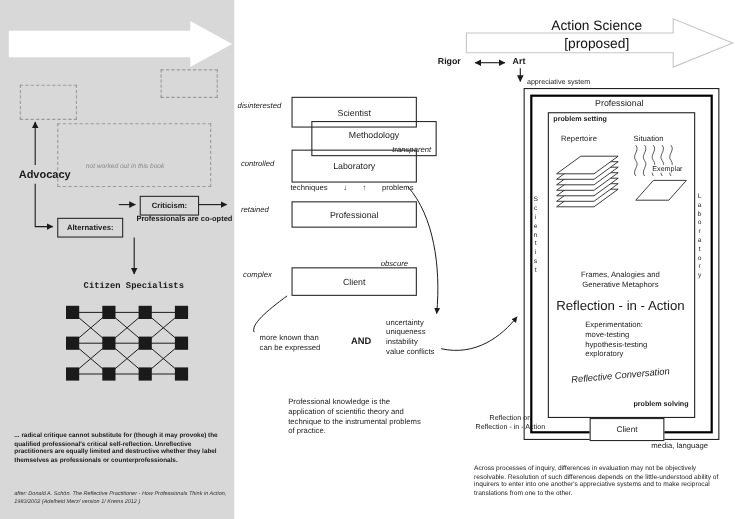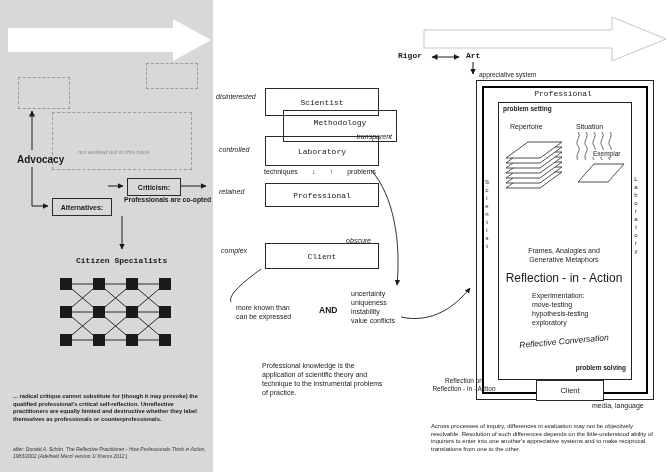--- a/index.html
+++ b/index.html
@@ -5,21 +5,21 @@
   html,body{margin:0;padding:0;}
   body{width:668px;height:472px;background:#fff;font-family:"Liberation Sans",sans-serif;color:#1a1a1a;}
   #canvas{position:relative;width:668px;height:472px;overflow:hidden;background:#fff;}
   .abs{position:absolute;}
   .pre{white-space:pre-line;}
   .ital{font-style:italic;}
   .b{font-weight:bold;}
   .ctr{text-align:center;}
   .box{position:absolute;border:1px solid #2a2a2a;display:flex;align-items:center;justify-content:center;text-align:center;background:transparent;}
   .wbox{background:#fff;}
-  .s7{font-size:7px;} .s8{font-size:8px;font-family:Liberation Mono, monospace;} .s65{font-size:6.5px;}
+  .s7{font-size:7px;} .s8{font-size:8px;} .s65{font-size:6.5px;}
   .lbl-i{font-style:italic;font-size:7px;color:#222;}
   .hdr{font-size:12.5px;color:#111;}
   .vert{writing-mode:vertical-rl;text-orientation:upright;font-size:6px;letter-spacing:2px;color:#222;line-height:1;}
   .overlay{position:absolute;left:0;top:0;pointer-events:none;}
   svg{display:block;}
 </style>
 </head>
 <body>
 
 <div id="canvas">
@@ -148,20 +148,22 @@
   <div class="abs s7 pre" style="left:236px;top:303px;line-height:1.3;">more known than
 can be expressed</div>
   <div class="abs b" style="left:319px;top:305px;font-size:8.5px;">AND</div>
   <div class="abs s7 pre" style="left:351px;top:289px;line-height:1.3;">uncertainty
 uniqueness
 instability
 value conflicts</div>
 
   <div class="abs s7" style="left:262px;top:361px;width:126px;line-height:1.3;">Professional knowledge is the application of scientific theory and technique to the instrumental problems of practice.</div>
 
+  <div class="abs hdr pre ctr" style="left:440px;top:15px;width:205px;line-height:1.35;">Action Science
+[proposed]</div>
 
   <div class="abs s65" style="left:479px;top:71px;">appreciative system</div>
 
   <div class="abs" style="left:476px;top:80px;width:176px;height:318px;border:1px solid #222;"></div>
   <div class="abs" style="left:482px;top:86px;width:162px;height:304px;border:2px solid #000;background:#fff;"></div>
   <div class="abs s8 ctr" style="left:482px;top:89px;width:162px;">Professional</div>
   <div class="abs" style="left:498px;top:102px;width:132px;height:276px;border:1px solid #222;"></div>
   <div class="abs b s65" style="left:503px;top:105px;">problem setting</div>
 
   <div class="abs s7" style="left:510px;top:123px;">Repertoire</div>

